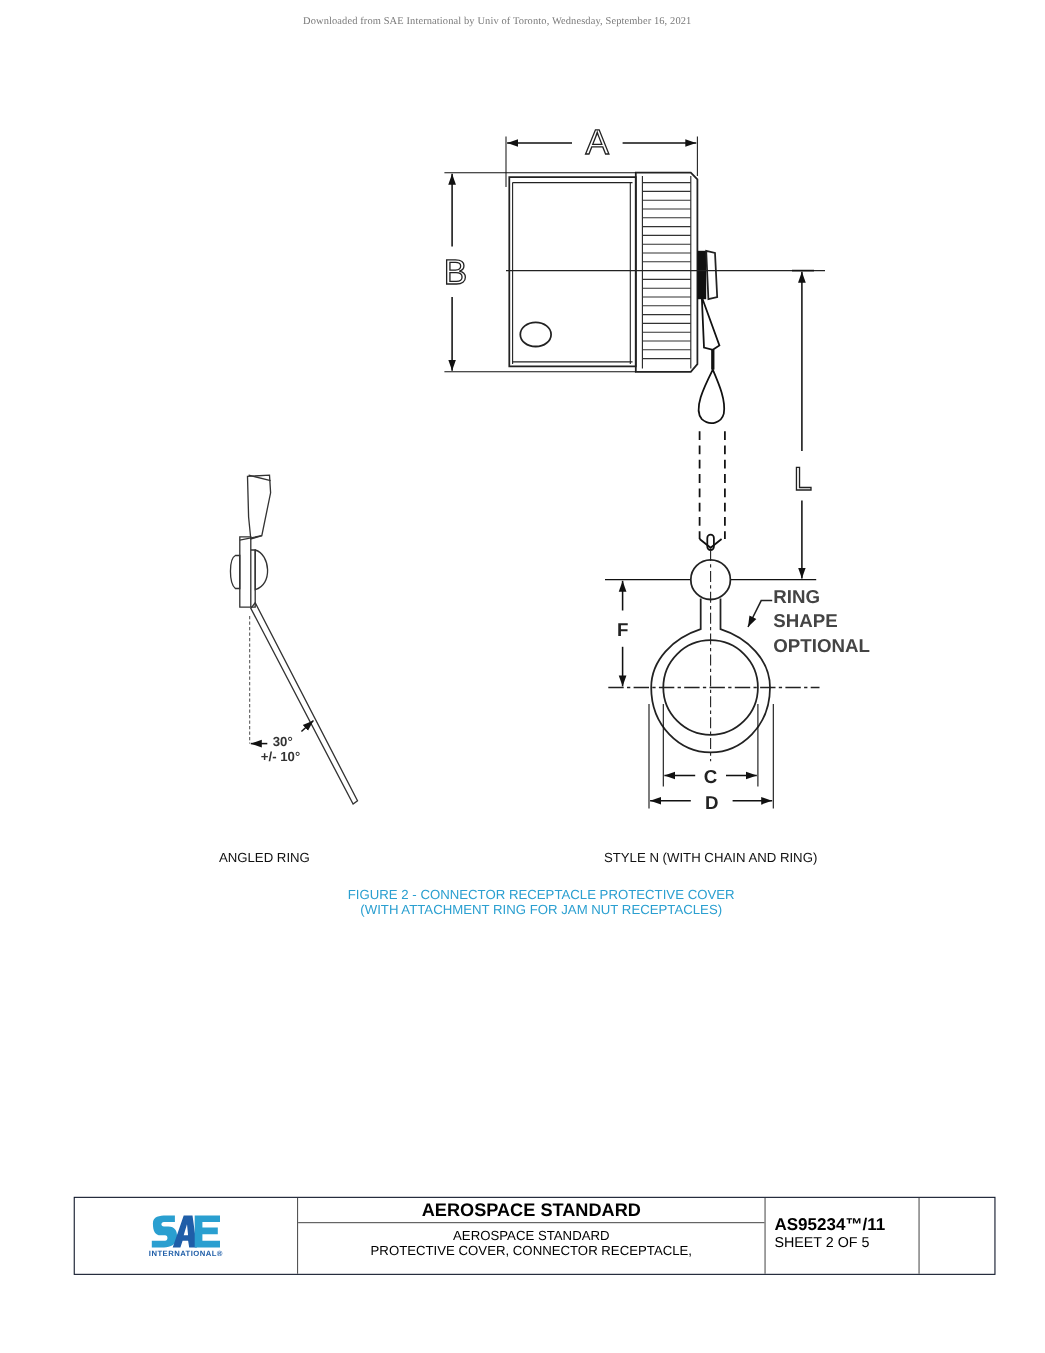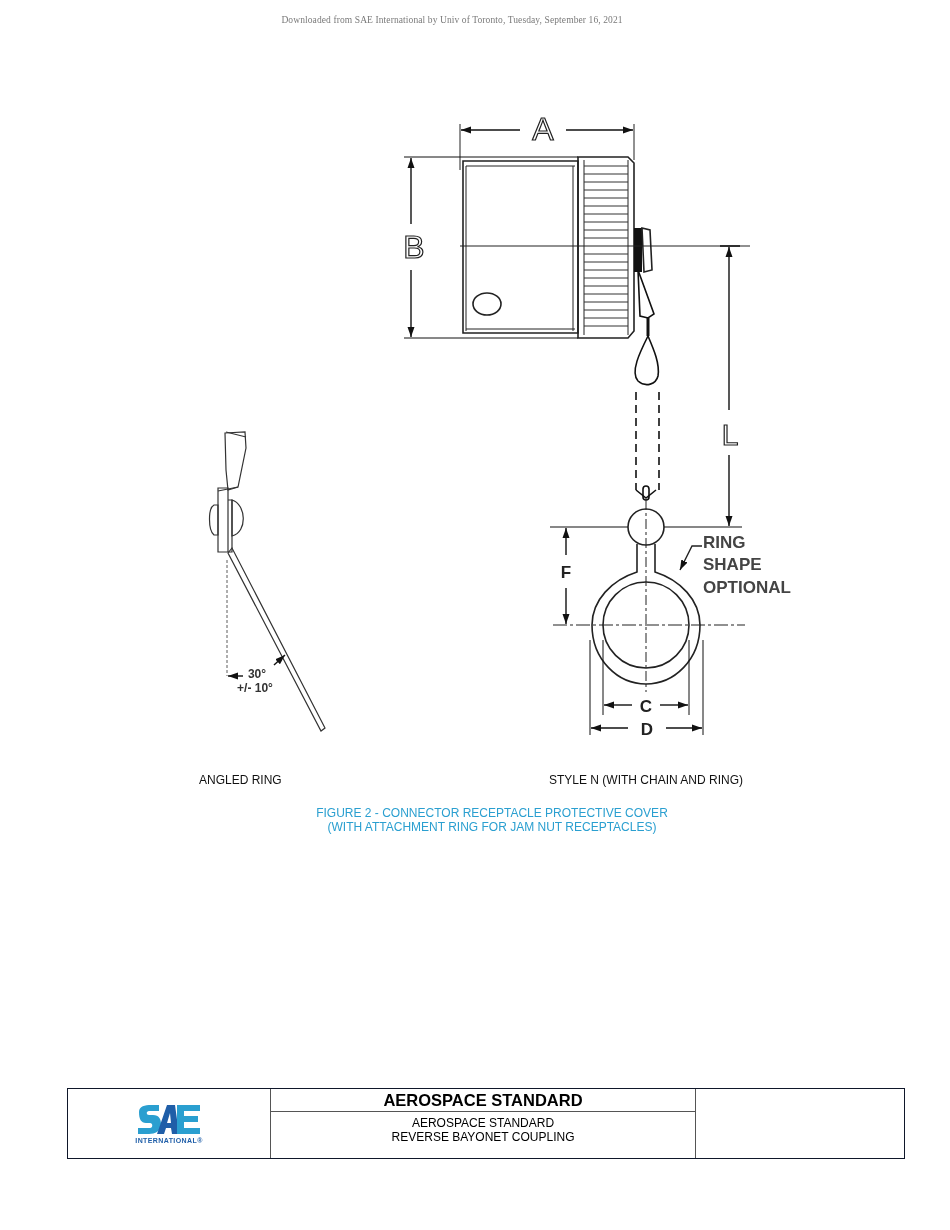--- a/index.html
+++ b/index.html
@@ -15,21 +15,21 @@
   .tb-mid-bot { flex:1; text-align:center; font-size:12px; line-height:14px; padding-top:4px; }
   .tb-doc { width:140px; border-right:1px solid #555; padding-left:8px; padding-top:16px; box-sizing:border-box; }
   .tb-doc-num { font-weight:bold; font-size:15.5px; line-height:17px; }
   .tb-doc-sheet { font-size:13px; line-height:16px; }
   .tb-blank { flex:1; }
   .logo-text { font-size:7px; font-weight:bold; color:#1f5ea8; letter-spacing:0.4px; margin-top:1px; }
 </style>
 </head>
 <body>
 
-<div class="dl-banner">Downloaded from SAE International by Univ of Toronto, Tuesday, September 16, 2021</div>
+<div class="dl-banner">Downloaded from SAE International by Univ of Toronto, Wednesday, September 16, 2021</div>
 
 <svg class="drawing" width="950" height="760" viewBox="0 0 950 760" xmlns="http://www.w3.org/2000/svg">
   <defs>
     <marker id="arr" viewBox="0 0 10 10" refX="10" refY="5" markerWidth="10" markerHeight="10" orient="auto-start-reverse" markerUnits="userSpaceOnUse">
       <path d="M0,1.5 L10,5 L0,8.5 z" fill="#111"></path>
     </marker>
   </defs>
 
   <g stroke="#222" fill="none" stroke-width="1.6">
 
@@ -179,17 +179,21 @@
       <path d="M20,30 L30,1 L38,1 L42,30 L35,30 L34,24 L29,24 L27,30 Z M30,19 L34,19 L33,9 Z" fill="#1f5ea8"></path>
 
       <path d="M40,1 L63,1 L63,7 L47,7 L47,12 L61,12 L61,18 L47,18 L47,24 L63,24 L63,30 L40,30 Z" fill="#2a9fd0"></path>
     </svg>
     <div class="logo-text">INTERNATIONAL®</div>
   </div>
   <div class="tb-mid">
     <div class="tb-mid-top">AEROSPACE STANDARD</div>
     <div class="tb-mid-bot">
       <div>AEROSPACE STANDARD</div>
-      <div>REVERSE BAYONET COUPLING</div>
+      <div>PROTECTIVE COVER, CONNECTOR RECEPTACLE,</div>
     </div>
+  </div>
+  <div class="tb-doc">
+    <div class="tb-doc-num">AS95234™/11</div>
+    <div class="tb-doc-sheet">SHEET 2 OF 5</div>
   </div>
   <div class="tb-blank"></div>
 </div>
 
 </body></html>

